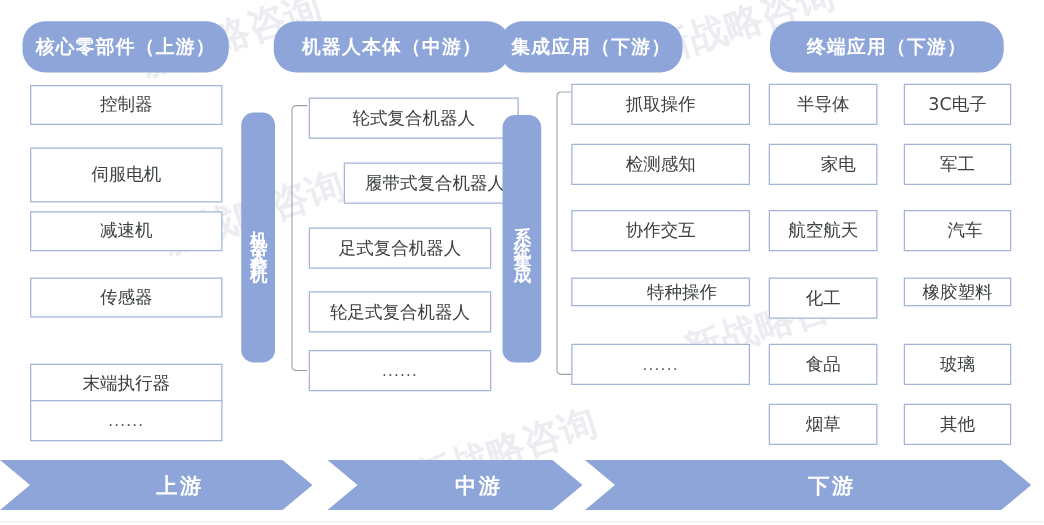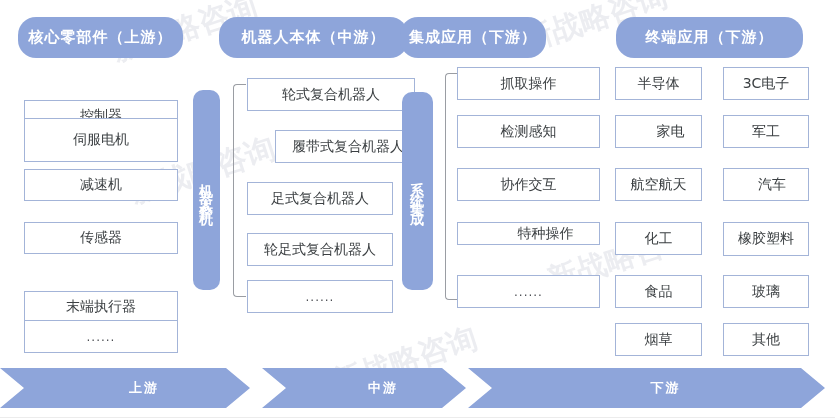--- a/index.html
+++ b/index.html
@@ -62,21 +62,21 @@
     border-radius: 4px 0 0 4px;
     z-index: 1;
   }
   .arrow-seg {
     position: absolute;
     top: 368px;
     height: 40px;
     background: #8EA5DA;
     clip-path: polygon(24px 50%, 0 0, calc(100% - 24px) 0, 100% 50%, calc(100% - 24px) 100%, 0 100%);
     color: #ffffff;
-    font-size: 13px;
+    font-size: 17px;
     font-weight: bold;
     display: flex;
     align-items: center;
     justify-content: center;
     letter-spacing: 2px;
     z-index: 2;
     padding-left: 38px;
   }
   .wm {
     position: absolute;
@@ -105,21 +105,21 @@
   <div class="wm" style="left:520px; top:-2px;">新战略咨询</div>
   <div class="wm" style="left:128px; top:150px;">新战略咨询</div>
   <div class="wm" style="left:545px; top:238px;">新战略咨询</div>
   <div class="wm" style="left:330px; top:340px;">新战略咨询</div>
 
   <div class="hdr" style="left:18px;  width:165px;">核心零部件（上游）</div>
   <div class="hdr" style="left:203px; width:189px;margin-left:16px;">机器人本体（中游）</div>
   <div class="hdr" style="left:400px; width:146px;">集成应用（下游）</div>
   <div class="hdr" style="left:616px; width:187px;">终端应用（下游）</div>
 
-  <div class="box" style="left:24px; top:68px;  width:154px; height:32px;margin-top:32px;">控制器</div>
+  <div class="box" style="left:24px; top:68px;  width:154px; height:32px;">控制器</div>
   <div class="box" style="left:24px; top:118px; width:154px; height:44px;">伺服电机</div>
   <div class="box" style="left:24px; top:169px; width:154px; height:32px;">减速机</div>
   <div class="box" style="left:24px; top:222px; width:154px; height:32px;">传感器</div>
   <div class="box" style="left:24px; top:276px; width:154px; height:32px;margin-top:15px;">末端执行器</div>
   <div class="box dots" style="left:24px; top:320px; width:154px; height:33px;">......</div>
 
   <div class="vbar" style="left:193px; top:90px; width:27px; height:200px;">机器人整机</div>
   <div class="bracket" style="left:233px; top:84px; width:13px; height:213px;"></div>
 
   <div class="box" style="left:247px; top:78px;  width:168px; height:33px;">轮式复合机器人</div>
@@ -140,21 +140,21 @@
   <div class="box" style="left:615px; top:67px;  width:87px; height:33px;">半导体</div>
   <div class="box" style="left:615px; top:115px; width:87px; height:33px;padding-left:24px;">家电</div>
   <div class="box" style="left:615px; top:168px; width:87px; height:33px;">航空航天</div>
   <div class="box" style="left:615px; top:222px; width:87px; height:33px;">化工</div>
   <div class="box" style="left:615px; top:275px; width:87px; height:33px;">食品</div>
   <div class="box" style="left:615px; top:323px; width:87px; height:33px;">烟草</div>
 
   <div class="box" style="left:723px; top:67px;  width:86px; height:33px;">3C电子</div>
   <div class="box" style="left:723px; top:115px; width:86px; height:33px;">军工</div>
   <div class="box" style="left:723px; top:168px; width:86px; height:33px;padding-left:12px;">汽车</div>
-  <div class="box" style="left:723px; top:222px; width:86px; height:34px;">橡胶塑料</div>
+  <div class="box" style="left:723px; top:222px; width:86px; height:23px;">橡胶塑料</div>
   <div class="box" style="left:723px; top:275px; width:86px; height:33px;">玻璃</div>
   <div class="box" style="left:723px; top:323px; width:86px; height:33px;">其他</div>
 
   <div class="arrow-seg" style="left:0px;   width:250px;">上游</div>
   <div class="arrow-seg" style="left:262px; width:204px;">中游</div>
   <div class="arrow-seg" style="left:468px; width:357px;">下游</div>
 
   <div class="baseline"></div>
 </div>
 

